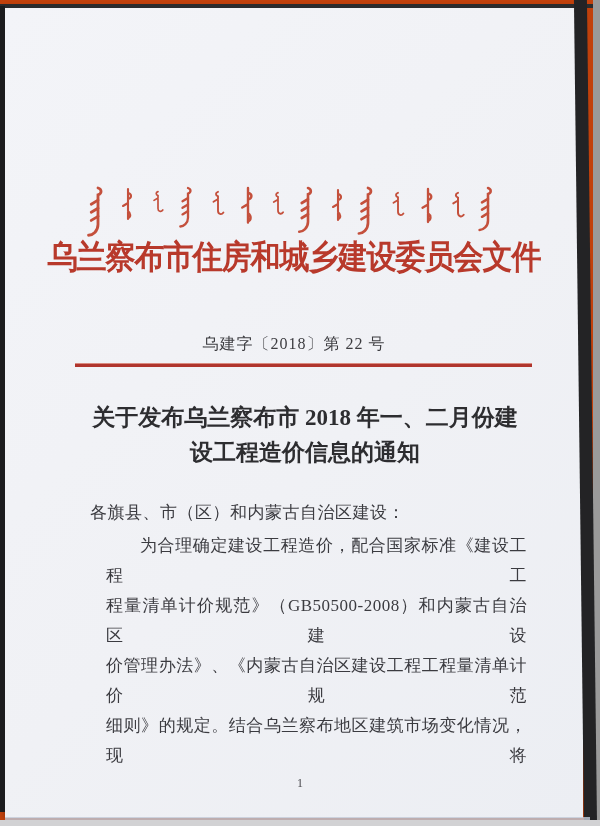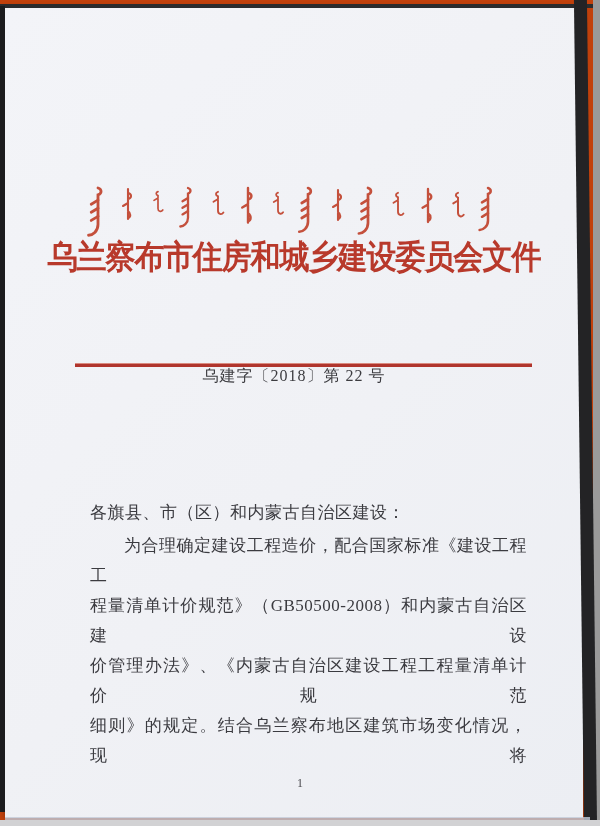--- a/index.html
+++ b/index.html
@@ -60,21 +60,20 @@
     font-size: 30px; font-weight: bold;
     letter-spacing: -1px;
     transform: scaleY(1.1);
     white-space: nowrap;
   }
   .doc-number {
     position: absolute; left: 0; top: 326px; width: 100%;
     text-align: center;
     font-size: 16px; color: #3c3c40;
     letter-spacing: 1px;
-    margin-top: 32px;
   }
   .red-rule {
     position: absolute; left: 70px; top: 355px;
     width: 457px; height: 3px;
     border-top: 1px solid #d98b80;
     box-sizing: content-box;
   }
   .notice-title {
     position: absolute; left: 40px; top: 392px; width: 520px;
     text-align: center;
@@ -82,21 +81,21 @@
     line-height: 35px;
   }
   .body-block {
     position: absolute; left: 85px; top: 490px; width: 437px;
     font-size: 17px; color: #3b3b40;
     line-height: 30px;
     letter-spacing: 0.5px;
   }
   .para { margin-top: 3px; }
   .bline { white-space: nowrap; }
-  .jline { text-align: justify; text-align-last: justify; white-space: normal; }
+  .jline { text-align: justify; text-align-last: justify; white-space: normal; margin-left: 16px; }
   .indent { text-indent: 2em; }
   .page-number {
     position: absolute; left: 0; top: 768px; width: 590px;
     text-align: center;
     font-size: 12px; color: #4a4a4e;
   }
 </style>
 </head>
 <body>
 
@@ -160,20 +159,24 @@
           <use href="#mgA"></use>
         </g>
     </svg>
 
     <div class="org-title" style="color:#b8392b">乌兰察布市住房和城乡建设委员会文件</div>
 
     <div class="doc-number">乌建字〔2018〕第 22 号</div>
 
     <div class="red-rule" style="background:#b0352d"></div>
 
+    <div class="notice-title">
+      <div>关于发布乌兰察布市 2018 年一、二月份建</div>
+      <div>设工程造价信息的通知</div>
+    </div>
 
     <div class="body-block">
       <div class="bline">各旗县、市（区）和内蒙古自治区建设：</div>
       <div class="para">
         <div class="jline indent">为合理确定建设工程造价，配合国家标准《建设工程工</div>
         <div class="jline">程量清单计价规范》（GB50500-2008）和内蒙古自治区建设</div>
         <div class="jline">价管理办法》、《内蒙古自治区建设工程工程量清单计价规范</div>
         <div class="jline">细则》的规定。结合乌兰察布地区建筑市场变化情况，现将</div>
 
       </div>

